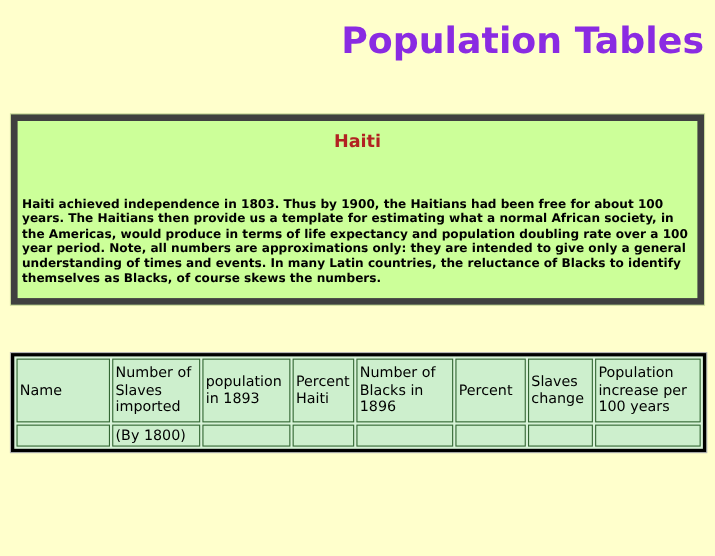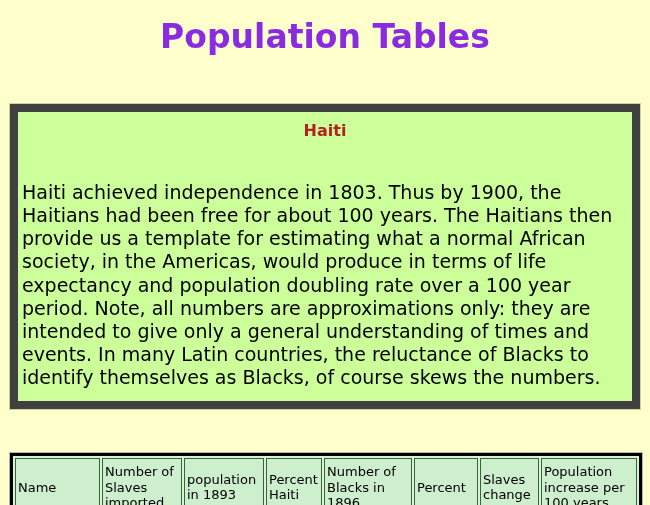--- a/index.html
+++ b/index.html
@@ -11,45 +11,45 @@
   }
   .page {
     width: 650px;
     height: 505px;
     box-sizing: border-box;
     padding: 10px;
     overflow: hidden;
   }
   h1.page-title {
     margin: 8px 0 0 0;
-    text-align: center;
+    text-align: right;
     font-size: 33px;
     line-height: 1.15;
     font-weight: bold;
     color: var(--title, #8A2BE2);
   }
   .info-box {
     margin-top: 48px;
     width: 630px;
     box-sizing: border-box;
     background: var(--box-bg, #CCFF99);
-    border: 8px solid #404040;
+    border: 6px solid #404040;
     box-shadow: 0 0 0 1px #c9d89a;
     padding: 9px 4px 12px 4px;
   }
   .box-heading {
     text-align: center;
     font-size: 16px;
     font-weight: bold;
     color: var(--box-heading, #B22222);
   }
   .box-body {
     margin: 41px 0 0 0;
-    font-size: 19px;
-    font-weight: normal;
+    font-size: 11px;
+    font-weight: bold;
     line-height: 1.22;
   }
   table.pop-table {
     margin-top: 44px;
     width: 628px;
     table-layout: fixed;
     border-collapse: separate;
     border-spacing: 2px;
     background: #D8F3D8;
     border: 3px solid #000;
@@ -98,16 +98,26 @@
       <tr class="header-row">
         <th>Name</th>
         <th>Number of Slaves imported</th>
         <th>population in 1893</th>
         <th>Percent Haiti</th>
         <th>Number of Blacks in 1896</th>
         <th>Percent</th>
         <th>Slaves change</th>
         <th>Population increase per 100 years</th>
       </tr>
+      <tr class="sub-row">
+        <td></td>
+        <td>(By 1800)</td>
+        <td></td>
+        <td></td>
+        <td></td>
+        <td></td>
+        <td></td>
+        <td></td>
+      </tr>
     </tbody>
   </table>
 
 </div>
 
 </body></html>

